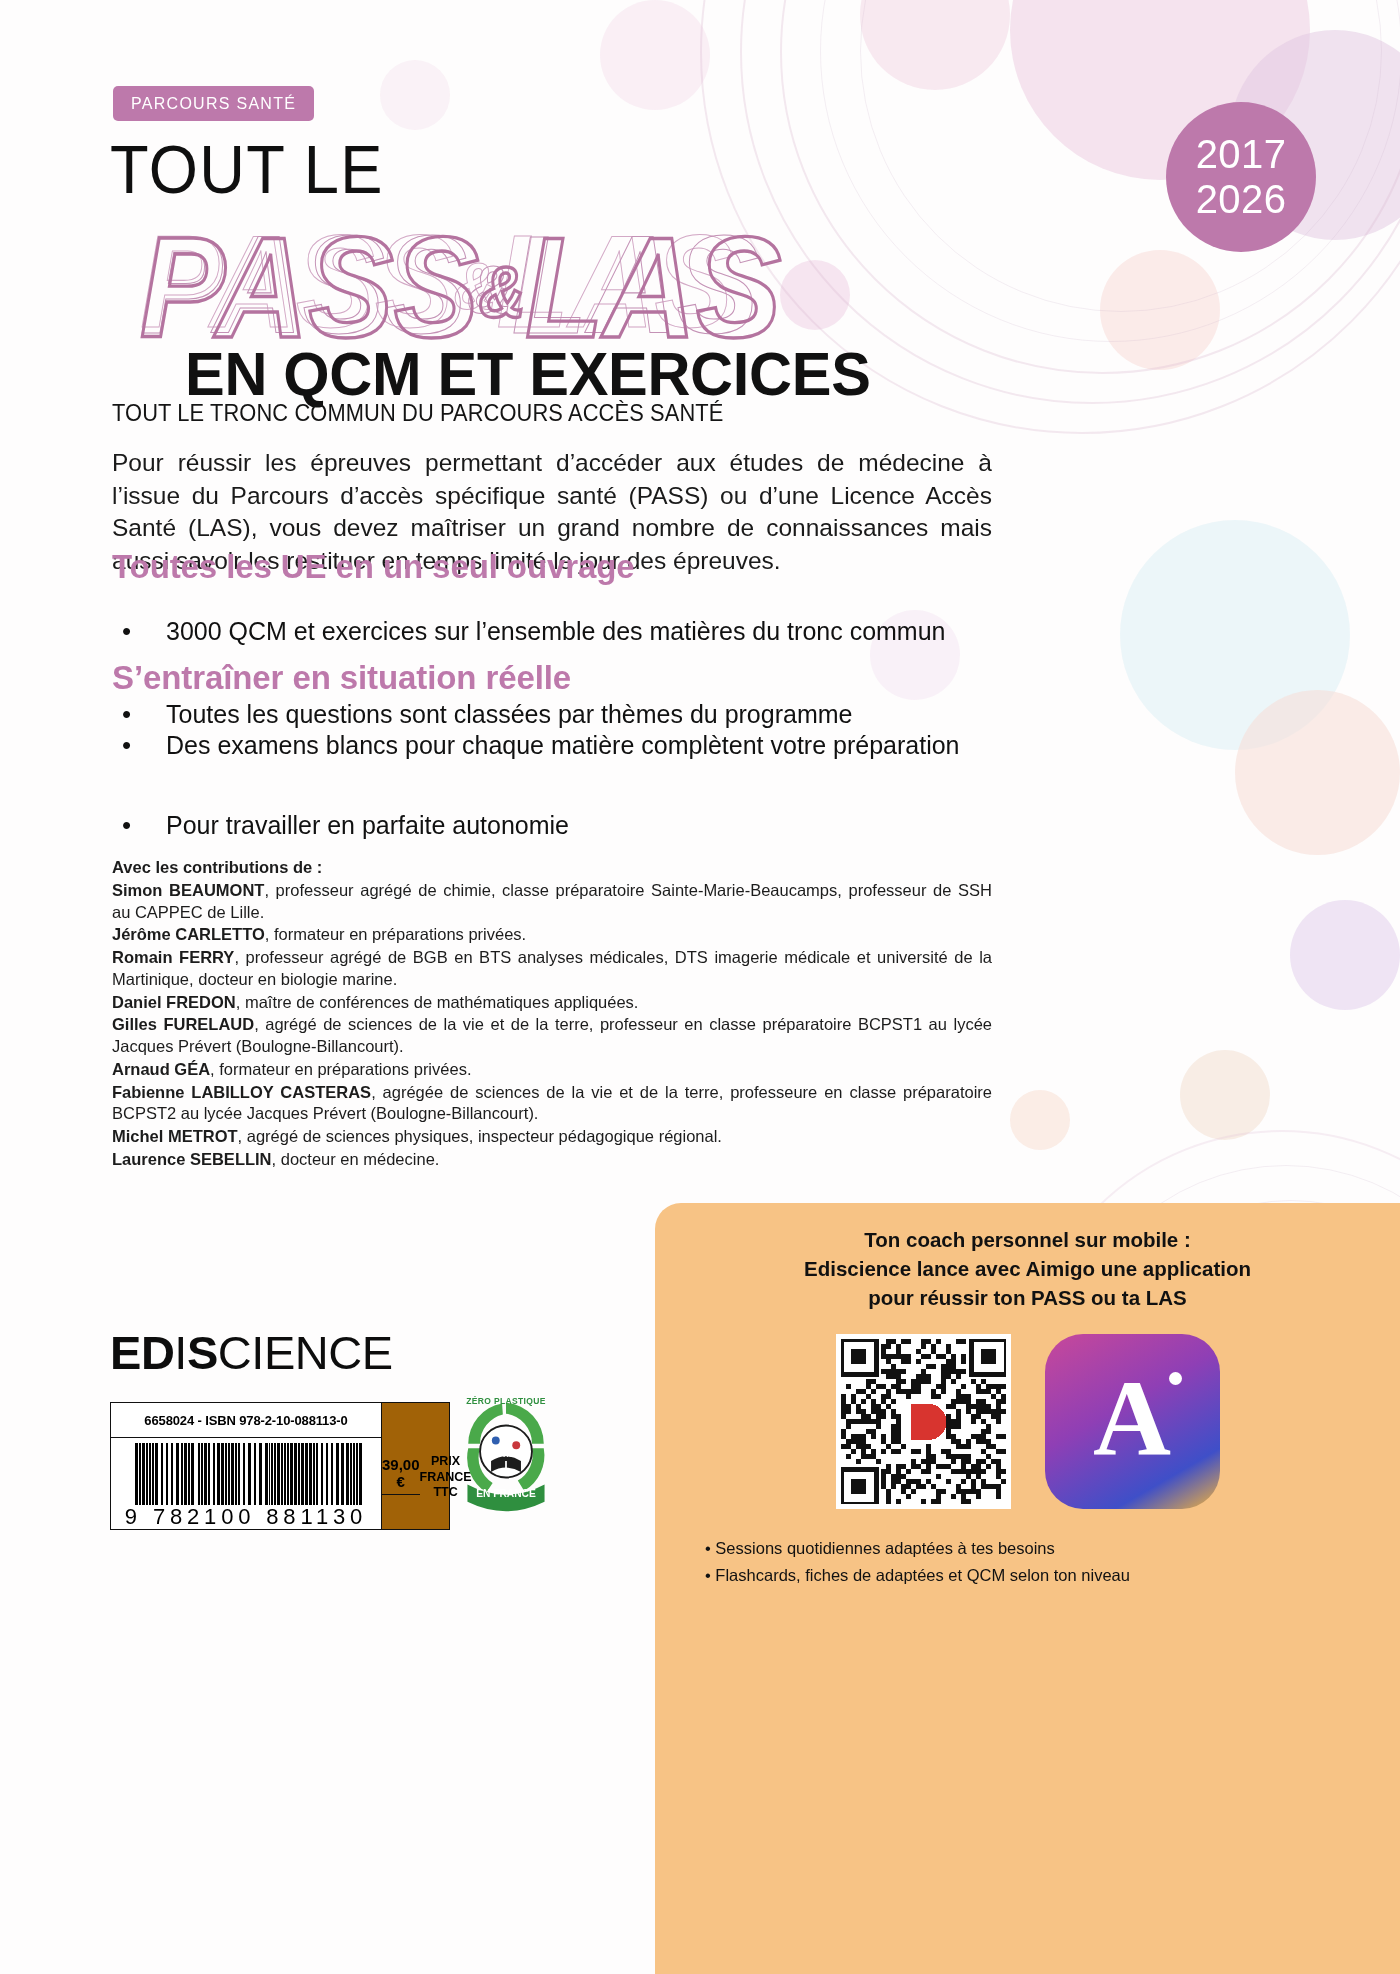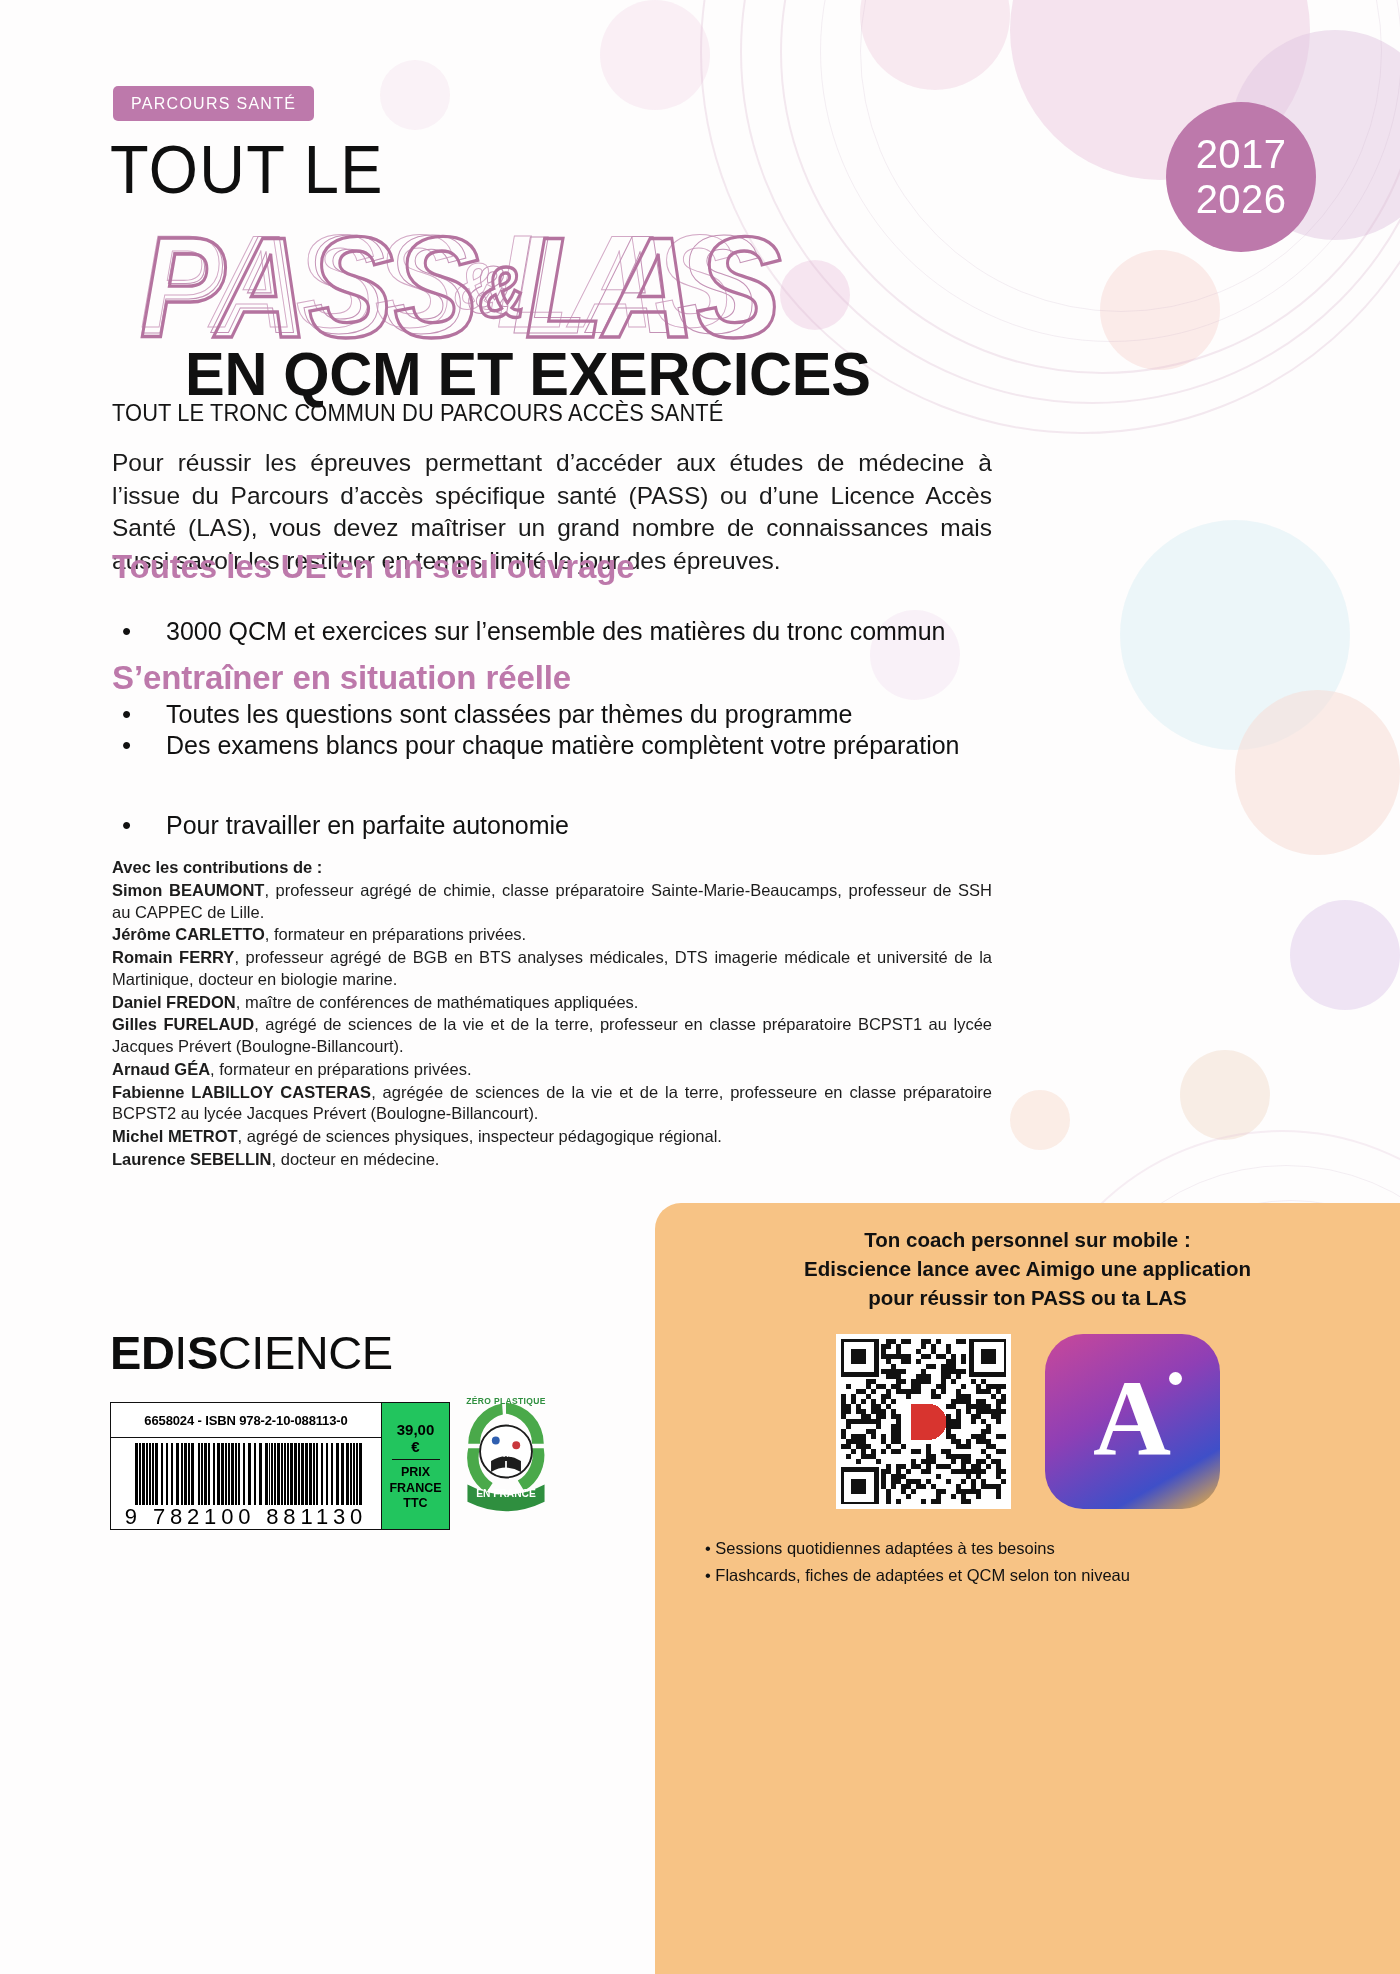--- a/index.html
+++ b/index.html
@@ -143,23 +143,23 @@
   }
   .bars i{display:block;background:#000;height:100%;}
   .ean{
     text-align:center;font-size:22px;letter-spacing:.22em;
     font-family:"Liberation Sans",sans-serif;
     margin-top:-1px;
   }
   .price-box{
     position:absolute;left:382px;top:1402px;
     width:68px;height:128px;
-    border:1.6px solid #111;border-left:none;background:#22c55e;
+    border:1.6px solid #111;border-left:none;background:#a16207;
     box-sizing:border-box;
-    display:flex;flex-direction:column;align-items:center;
+    display:flex;align-items:center;
     padding-top:18px;
   }
   .price-amt{font-size:15px;font-weight:700;border-bottom:1.4px solid #111;padding-bottom:4px;width:48px;text-align:center;}
   .price-lbl{font-size:12.5px;font-weight:700;line-height:1.25;text-align:center;margin-top:5px;}
 
   .ecolabel{
     position:absolute;left:462px;top:1398px;width:88px;height:118px;
   }
 
   

